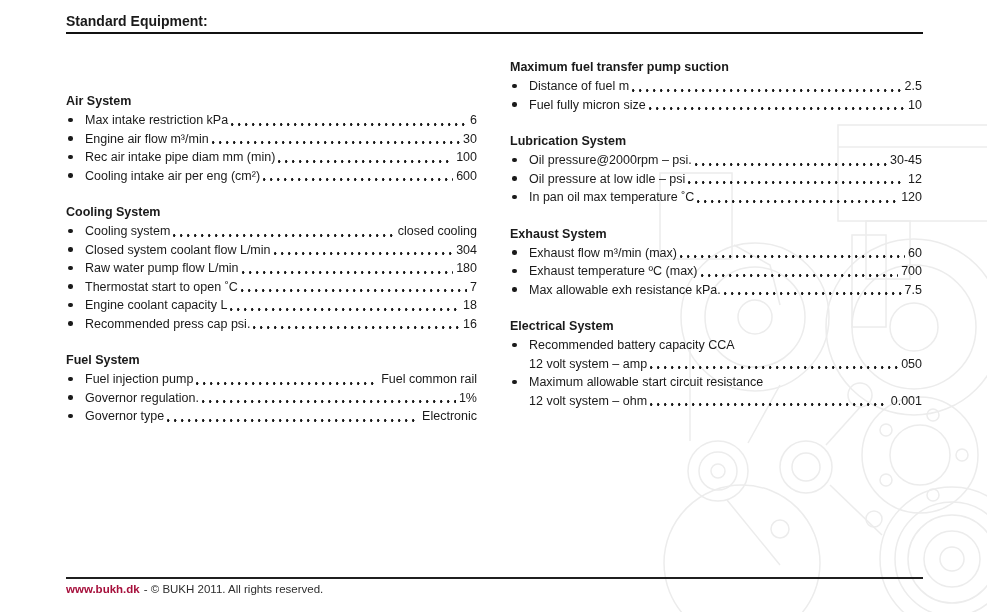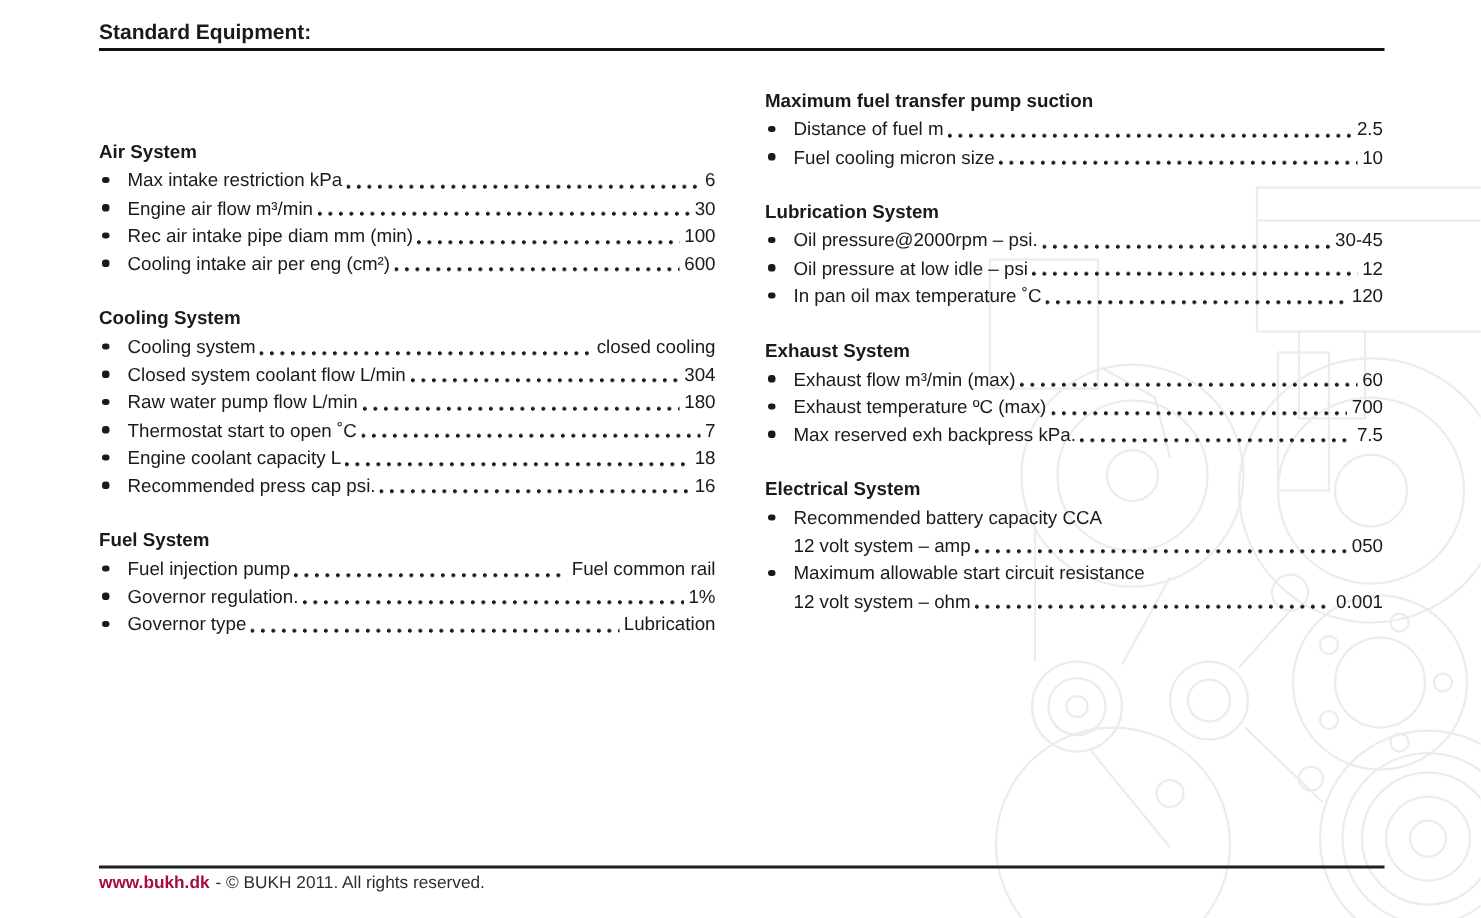--- a/index.html
+++ b/index.html
@@ -164,39 +164,39 @@
     <div class="spec-row">
       <span class="bullet"></span>
       <span class="spec-label">Governor regulation.</span>
       <span class="leader"></span>
       <span class="spec-value">1%</span>
     </div>
     <div class="spec-row">
       <span class="bullet"></span>
       <span class="spec-label">Governor type</span>
       <span class="leader"></span>
-      <span class="spec-value">Lubrication</span>
+      <span class="spec-value">Electronic</span>
     </div>
   </div>
 
 </div>
 
 <div class="col col-right">
 
   <div class="spec-section">
     <div class="section-title">Maximum fuel transfer pump suction</div>
     <div class="spec-row">
       <span class="bullet"></span>
       <span class="spec-label">Distance of fuel m</span>
       <span class="leader"></span>
       <span class="spec-value">2.5</span>
     </div>
     <div class="spec-row">
       <span class="bullet"></span>
-      <span class="spec-label">Fuel cooling micron size</span>
+      <span class="spec-label">Fuel fully micron size</span>
       <span class="leader"></span>
       <span class="spec-value">10</span>
     </div>
   </div>
 
   <div class="spec-section">
     <div class="section-title">Lubrication System</div>
     <div class="spec-row">
       <span class="bullet"></span>
       <span class="spec-label">Oil pressure@2000rpm – psi.</span>
@@ -226,21 +226,21 @@
       <span class="spec-value">60</span>
     </div>
     <div class="spec-row">
       <span class="bullet"></span>
       <span class="spec-label">Exhaust temperature ºC (max)</span>
       <span class="leader"></span>
       <span class="spec-value">700</span>
     </div>
     <div class="spec-row">
       <span class="bullet"></span>
-      <span class="spec-label">Max reserved exh backpress kPa.</span>
+      <span class="spec-label">Max allowable exh resistance kPa.</span>
       <span class="leader"></span>
       <span class="spec-value">7.5</span>
     </div>
   </div>
 
   <div class="spec-section">
     <div class="section-title">Electrical System</div>
     <div class="spec-row">
       <span class="bullet"></span>
       <span class="spec-label">Recommended battery capacity CCA</span>

